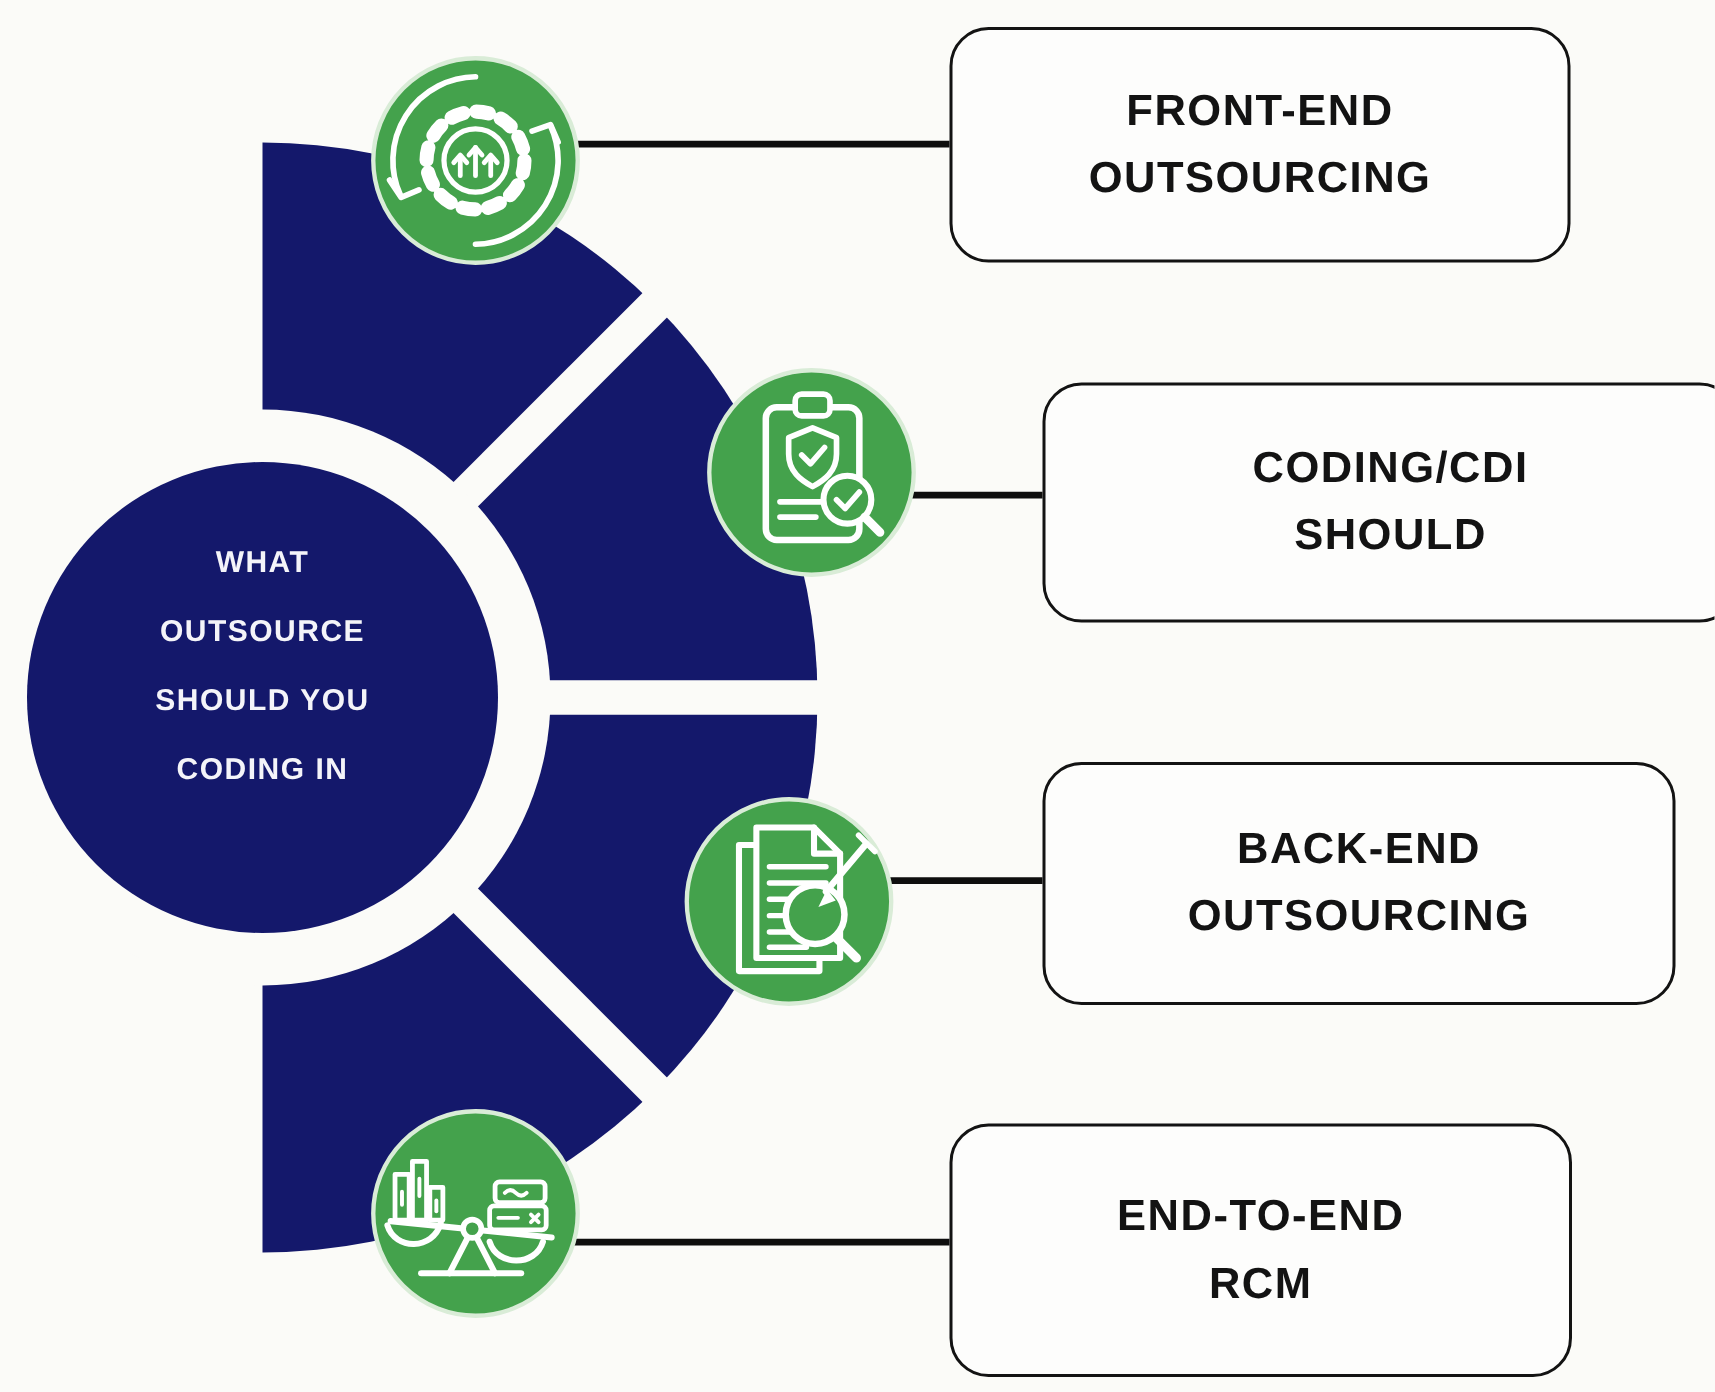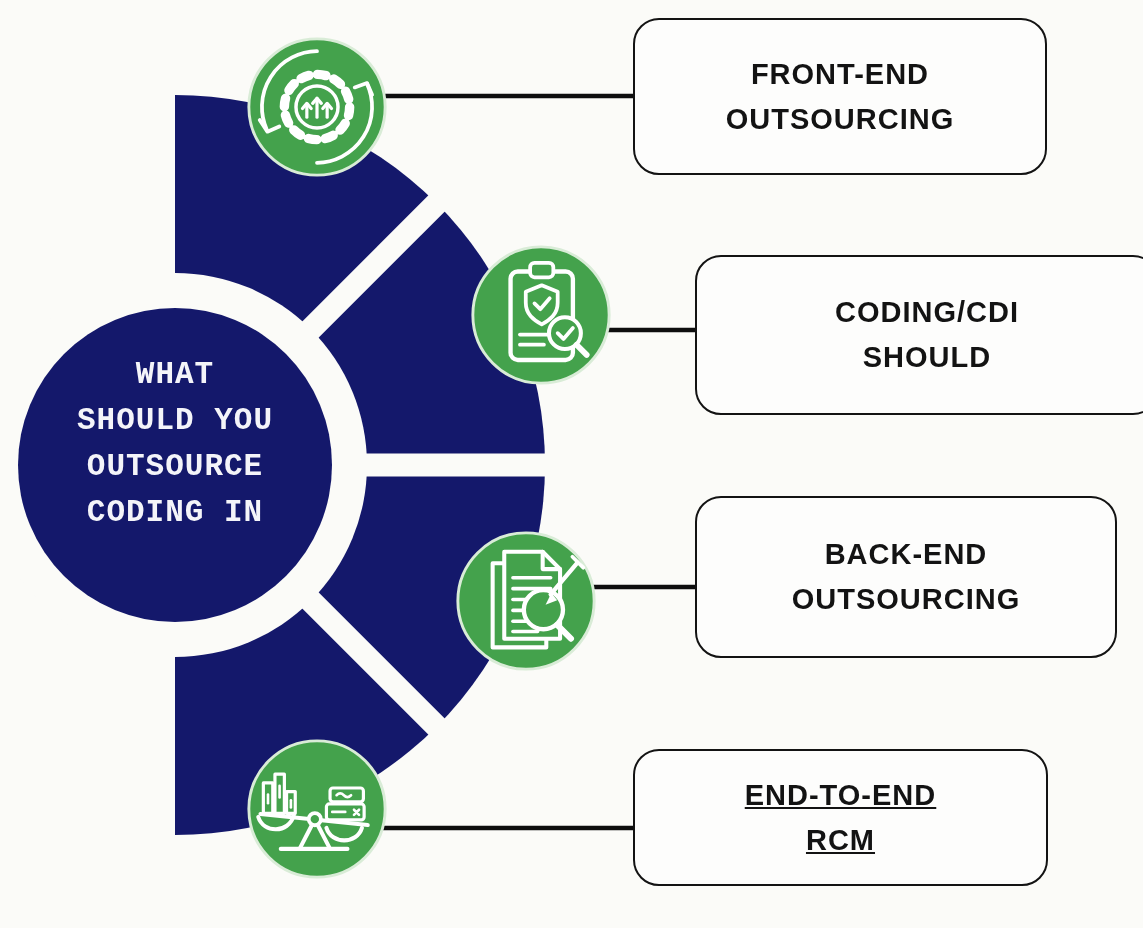--- a/index.html
+++ b/index.html
@@ -5,34 +5,34 @@
   html,body{margin:0;padding:0;}
   body{
     width:1143px;height:928px;position:relative;overflow:hidden;
     background:#fbfbf8;
     font-family:"Liberation Sans","DejaVu Sans",sans-serif;
   }
   .stage-svg{position:absolute;left:0;top:0;width:1143px;height:928px;}
   .center-title{
     position:absolute;left:18px;top:352px;width:314px;
     text-align:center;color:#f4f4f9;font-weight:700;
-    font-size:31px;line-height:46px;letter-spacing:1px;font-family:Liberation Mono, monospace;
+    font-size:20px;line-height:46px;letter-spacing:1px;
   }
   .center-title span{display:block;}
   .label-box{
     position:absolute;box-sizing:border-box;
     border:2px solid #131313;border-radius:26px;background:#fdfdfc;
     display:flex;flex-direction:column;align-items:center;justify-content:center;
     color:#131313;font-weight:700;font-size:29px;line-height:45px;
     letter-spacing:1px;text-align:left;
   }
   .box-1{left:633px;top:18px;width:414px;height:157px;}
   .box-2{left:695px;top:255px;width:464px;height:160px;}
-  .box-3{left:695px;top:496px;width:422px;height:162px;}
-  .box-4{left:633px;top:749px;width:415px;height:137px;text-decoration:underline;}
+  .box-3{left:695px;top:508px;width:422px;height:162px;}
+  .box-4{left:633px;top:749px;width:415px;height:169px;}
 </style>
 </head>
 <body>
 
 <svg class="stage-svg" viewBox="0 0 1143 928">
 
   <g>
     <path d="M 175 95 A 370 370 0 0 1 175 835 Z" fill="#14186b"></path>
 
     <line x1="175" y1="465" x2="486" y2="154" stroke="#fbfbf8" stroke-width="23"></line>
@@ -124,22 +124,22 @@
       <path stroke-width="1.8" d="M63.5,40.5 q2.5,-2.5 5,0 q2.5,2.5 5,0"></path>
       <rect x="56.5" y="46.5" width="26" height="11" rx="2" stroke-width="2.2" fill="#44a24c"></rect>
       <path stroke-width="1.8" d="M60.5,52 h9"></path>
       <path stroke-width="1.8" d="M75.5,50.5 l3.5,3.5 M79,50.5 l-3.5,3.5"></path>
     </g>
   </g>
 </svg>
 
 <div class="center-title">
   <span>WHAT</span>
+  <span>OUTSOURCE</span>
   <span>SHOULD YOU</span>
-  <span>OUTSOURCE</span>
   <span>CODING IN</span>
 </div>
 
 <div class="label-box box-1">
   <span>FRONT-END</span>
   <span>OUTSOURCING</span>
 </div>
 <div class="label-box box-2">
   <span>CODING/CDI</span>
   <span>SHOULD</span>

